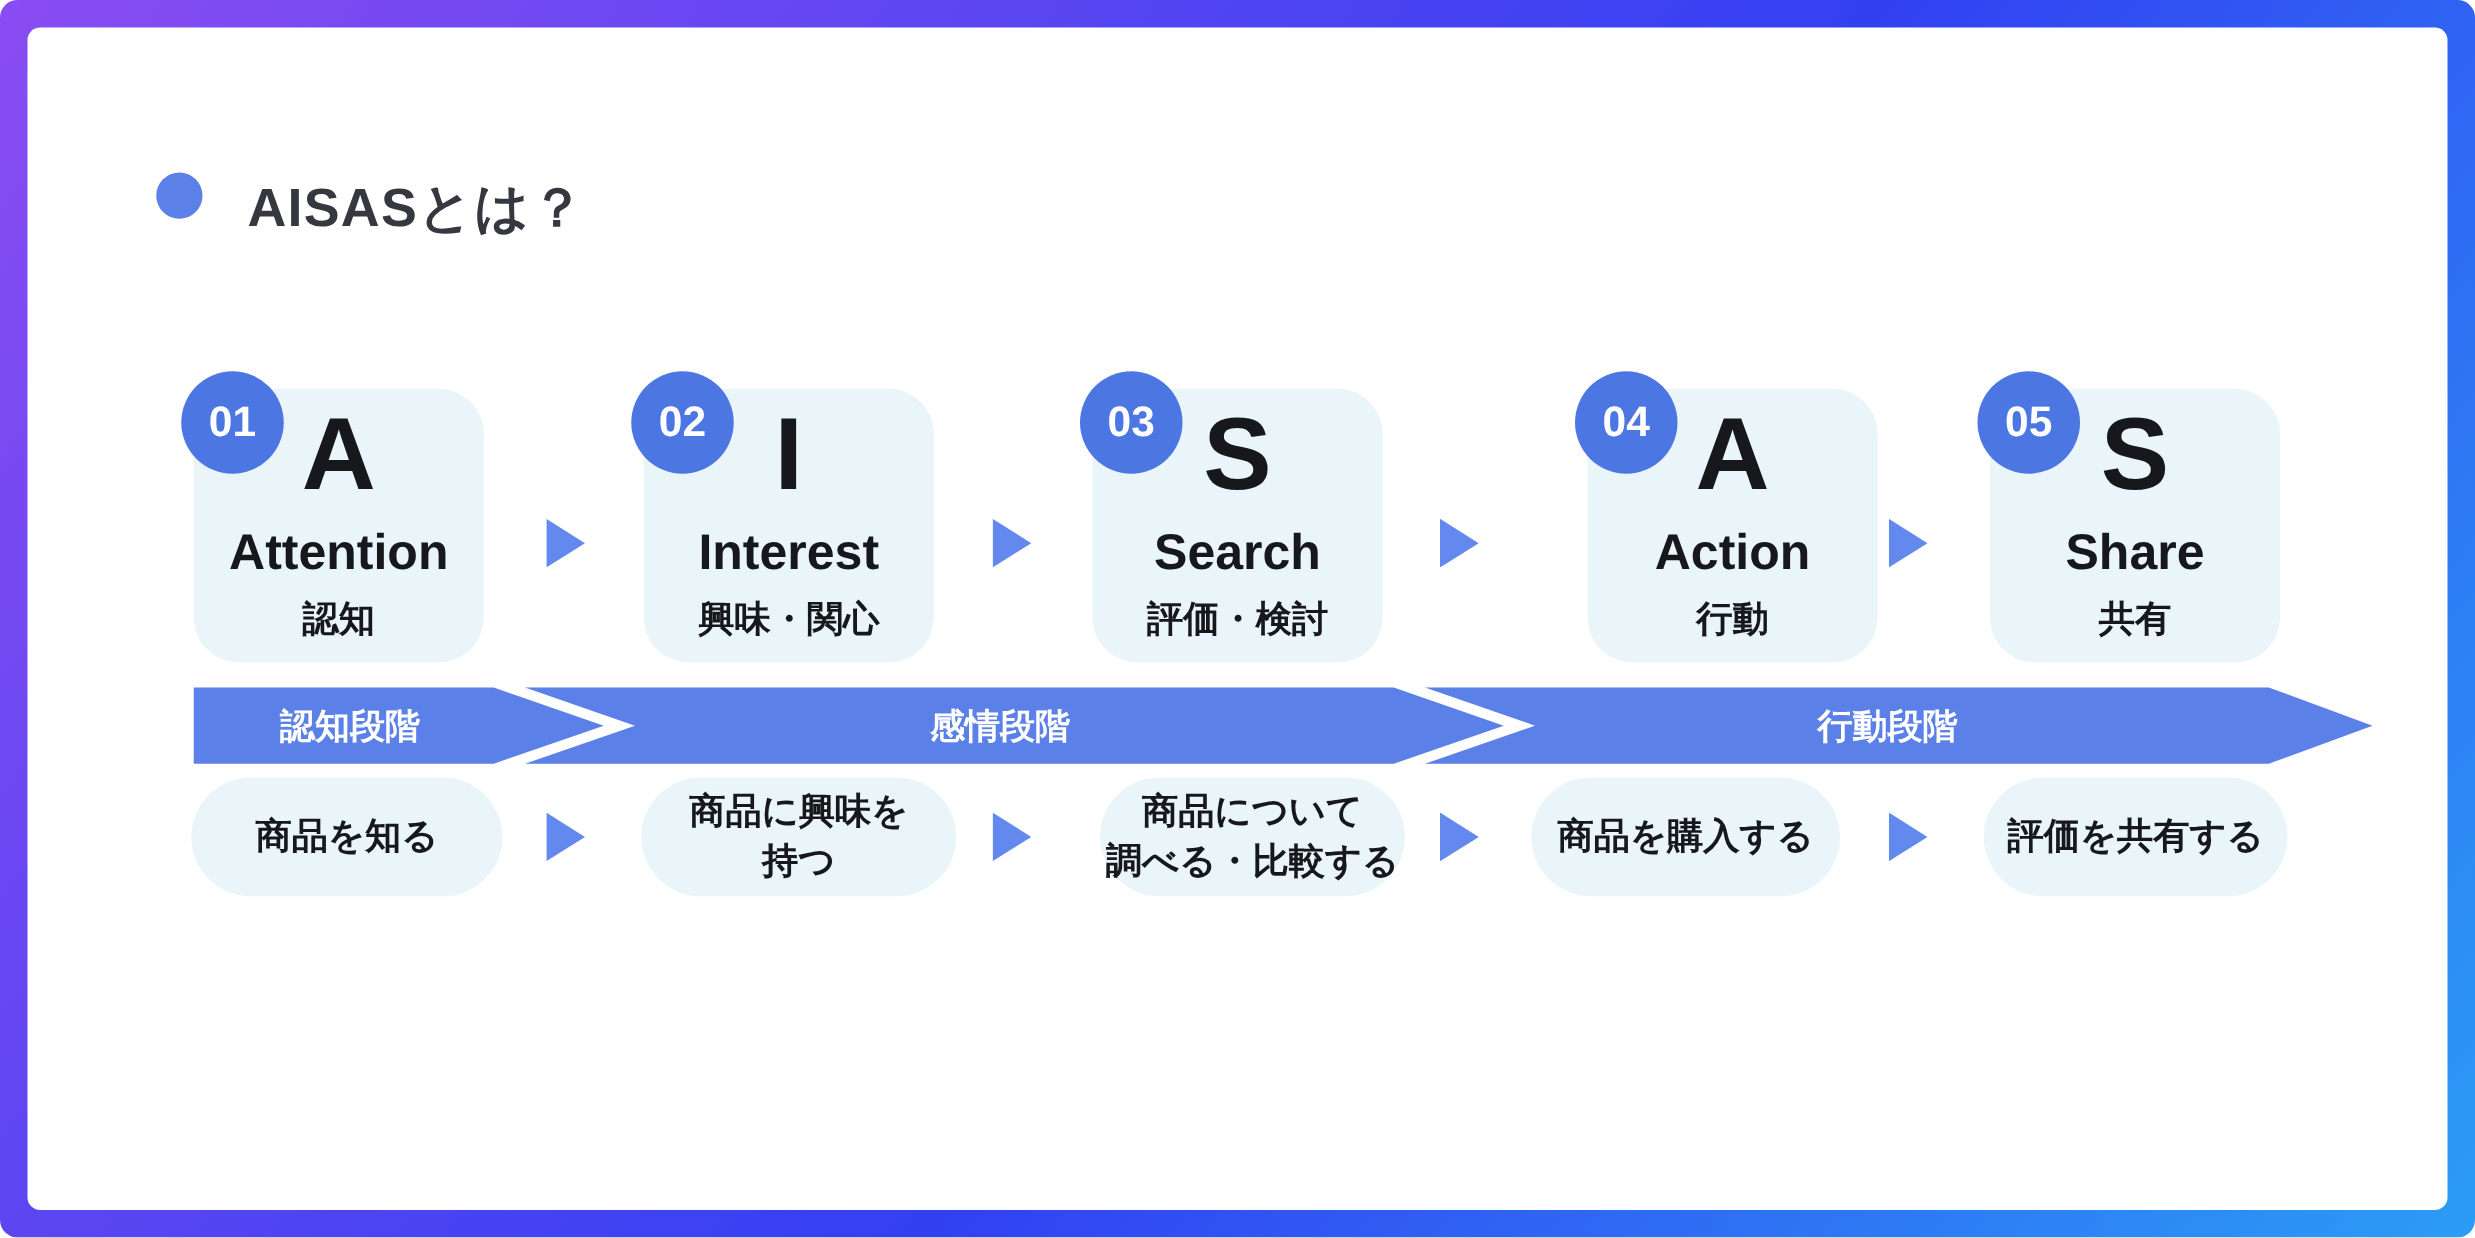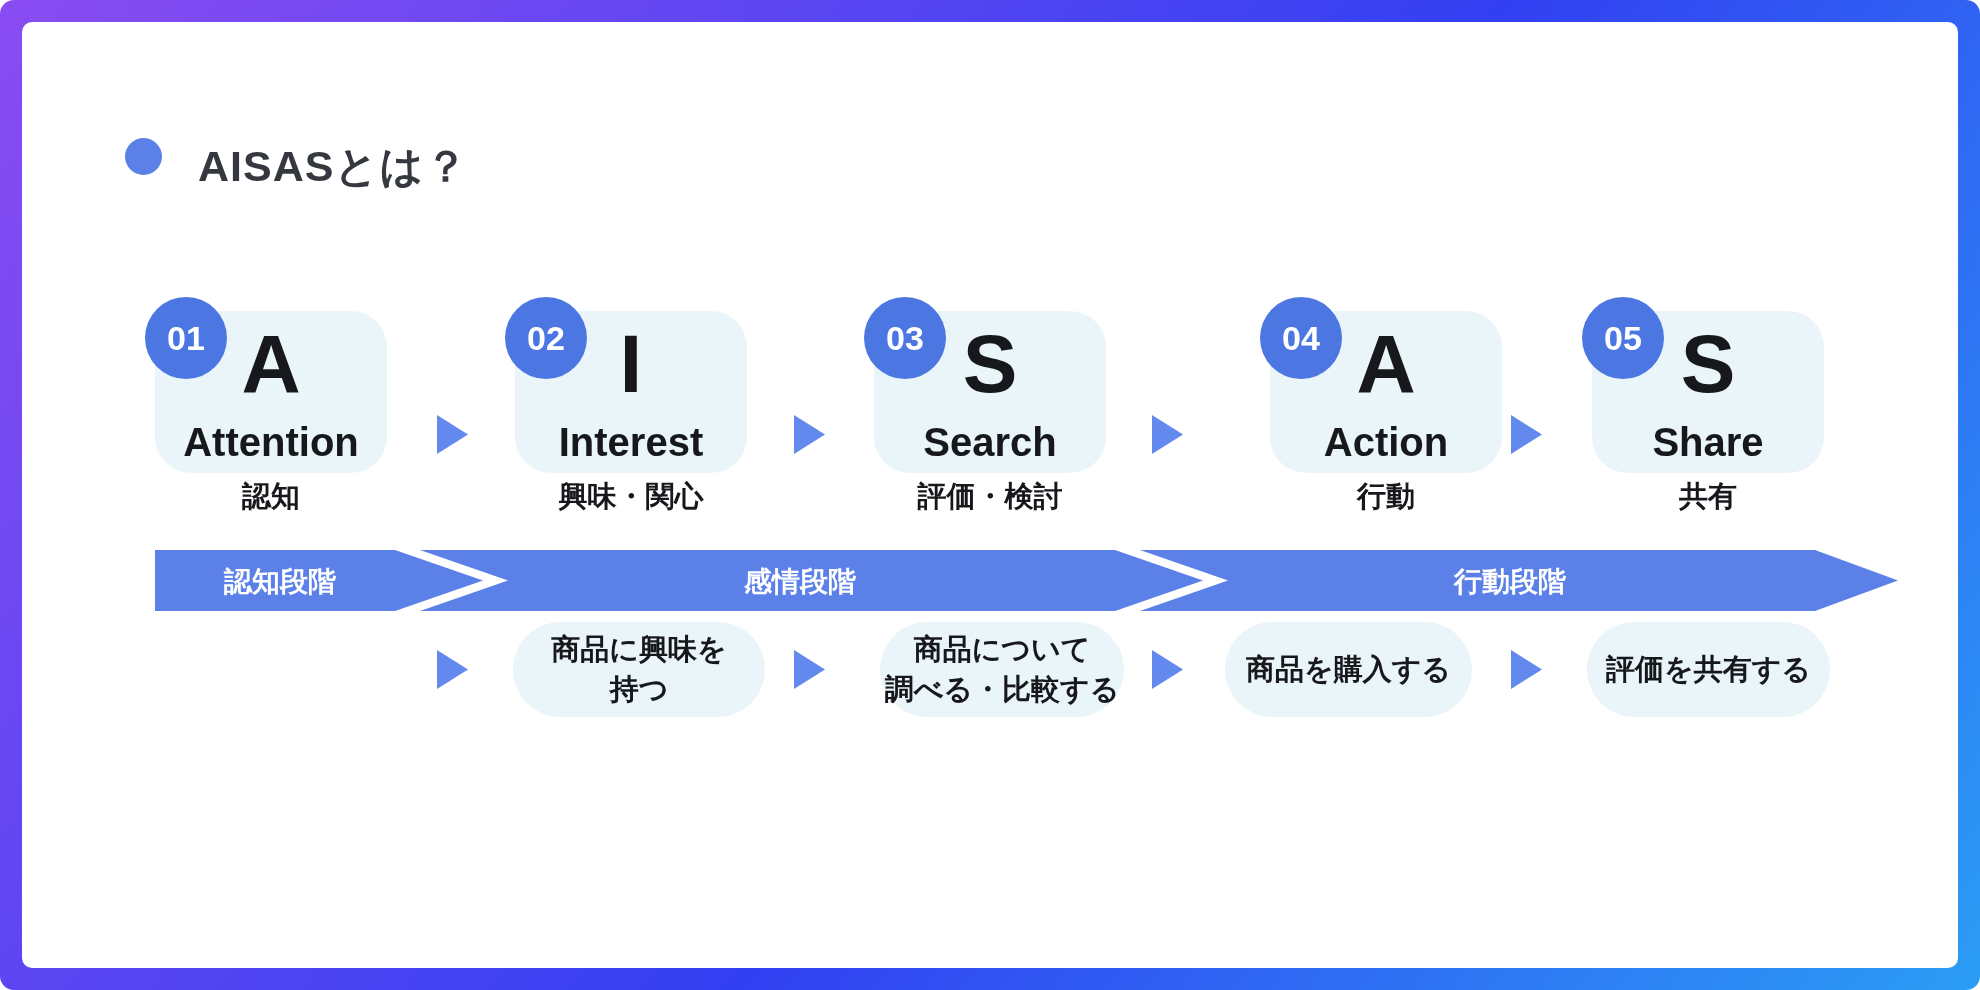--- a/index.html
+++ b/index.html
@@ -50,21 +50,21 @@
     font-size: 43px;
     font-weight: 700;
     color: var(--title-ink);
     letter-spacing: 1px;
   }
   
   .card {
     position: absolute;
     top: 311px;
     width: 232px;
-    height: 162px;
+    height: 219px;
     background: var(--card-bg);
     border-radius: 36px;
     display: flex;
     flex-direction: column;
     align-items: center;
     padding-top: 10px;
   }
   .badge {
     position: absolute;
     left: -10px; top: -14px;
@@ -191,20 +191,24 @@
     <div class="letter">S</div>
     <div class="stage-name">Share</div>
     <div class="stage-sub">共有</div>
   </div>
 
   <span class="tri row-cards" style="left:437px"></span>
   <span class="tri row-cards" style="left:794px"></span>
   <span class="tri row-cards" style="left:1152px"></span>
   <span class="tri row-cards" style="left:1511px"></span>
 
+  <div class="pill" style="left:153px;  width:249px">
+    <span>商品を知る</span>
+    <span></span>
+  </div>
   <div class="pill" style="left:513px;  width:252px">
     <span>商品に興味を</span>
     <span>持つ</span>
   </div>
   <div class="pill" style="left:880px;  width:244px">
     <span>商品について</span>
     <span>調べる・比較する</span>
   </div>
   <div class="pill" style="left:1587px; width:243px">
     <span>評価を共有する</span>

